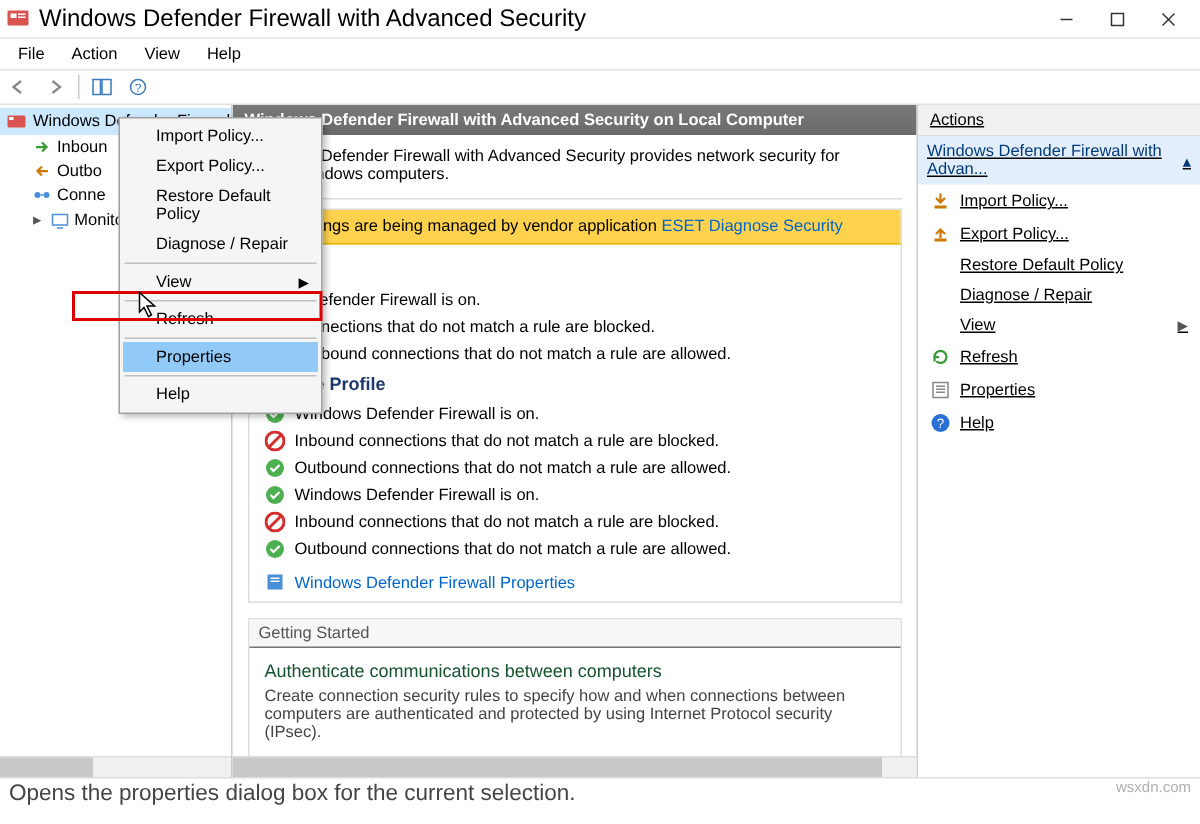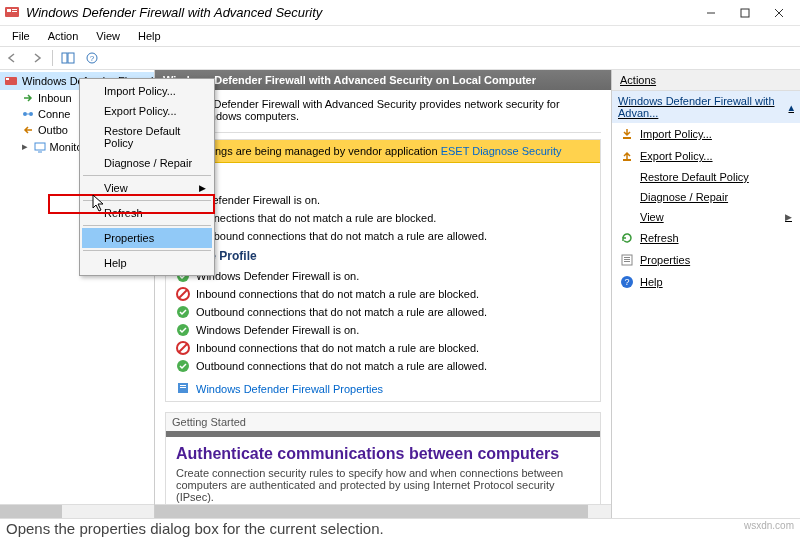--- a/index.html
+++ b/index.html
@@ -1,21 +1,21 @@
 <!DOCTYPE html>
 <html><head>
 <meta charset="utf-8">
 <style>
 * { box-sizing: border-box; margin: 0; padding: 0; font-family: "Segoe UI", Tahoma, sans-serif; }
 body { width: 800px; height: 549px; background: #fff; font-size: 11px; overflow: hidden; position: relative; }
 
 
 .titlebar { height: 26px; display: flex; align-items: center; padding: 0 4px; border-bottom: 1px solid #e5e5e5; }
 .titlebar .app-icon { width: 16px; height: 16px; margin-right: 6px; }
-.titlebar .title { flex: 1; font-size: 13px; font-style: italic; }
+.titlebar .title { flex: 1; font-size: 16px; }
 .titlebar .win-btn { width: 34px; height: 24px; display: flex; align-items: center; justify-content: center; }
 
 
 .menubar { height: 20px; display: flex; align-items: center; padding: 0 4px; gap: 2px; }
 .menubar .menu-item { padding: 2px 8px; }
 
 
 .toolbar { height: 24px; border-top: 1px solid #e0e0e0; border-bottom: 1px solid #e0e0e0; display: flex; align-items: center; padding: 0 2px; gap: 2px; }
 .toolbar .tb-btn { width: 22px; height: 20px; display: flex; align-items: center; justify-content: center; border: 1px solid transparent; }
 .toolbar .sep { width: 1px; height: 16px; background: #ccc; margin: 0 2px; }
@@ -35,22 +35,22 @@
 .intro-row .big-icon { width: 24px; height: 24px; flex-shrink: 0; }
 .sep-line { height: 1px; background: #ddd; margin: 6px 0; }
 .panel { border: 1px solid #ddd; margin-bottom: 10px; }
 .panel-banner { background: #ffd24d; padding: 5px 8px; border-bottom: 1px solid #e6b800; }
 .panel-inner { padding: 6px 10px; }
 .profile-title { font-weight: 700; font-size: 12px; margin: 4px 0 4px 0; color: #1b3a6b; }
 .status-row { display: flex; align-items: center; gap: 6px; padding: 2px 0; }
 .status-row svg { flex-shrink: 0; }
 .linkrow { display: flex; align-items: flex-end; gap: 6px; margin-top: 6px; }
 .linkrow a { color: #0066cc; text-decoration: none; }
-.section-title { font-weight: 700; font-size: 16px; color: #4c1d95; margin: 2px 0 4px 0; }
-.panel-label { font-size: 11px; padding: 3px 6px; color: #555; border-bottom: 6px solid #737373; background: #f7f7f7; }
+.section-title { font-weight: 400; font-size: 12px; color: #14532d; margin: 2px 0 4px 0; }
+.panel-label { font-size: 11px; padding: 3px 6px; color: #555; border-bottom: 1px solid #737373; background: #f7f7f7; }
 
 .actions { width: 188px; display: flex; flex-direction: column; text-decoration: underline; }
 .actions-header { background: #f0f0f0; padding: 4px 8px; font-size: 11px; border-bottom: 1px solid #ddd; }
 .actions-group-title { background: #e3eefc; color: #003a7a; padding: 4px 6px; font-size: 11px; display: flex; align-items: center; justify-content: space-between; }
 .action-item { display: flex; align-items: center; gap: 6px; padding: 4px 8px; }
 .action-item .chev { margin-left: auto; color: #555; font-size: 9px; }
 
 
 .context-menu { position: absolute; top: 78px; left: 79px; width: 136px; background: #f5f5f5; border: 1px solid #a0a0a0; box-shadow: 2px 2px 4px rgba(0,0,0,0.25); z-index: 100; padding: 2px; }
 .context-menu .cm-item { padding: 4px 18px 4px 22px; font-size: 11px; display: flex; align-items: center; position: relative; }
@@ -151,31 +151,31 @@
       <span>Windows Defender Firewall with</span>
     </div>
     <div class="tree-node child">
       <svg width="12" height="12" viewBox="0 0 12 12">
           <path d="M2 6 L8 6 M6 3 L9 6 L6 9" stroke="#3a9a3a" fill="none" stroke-width="1.5"></path>
         </svg>
       <span>Inboun</span>
     </div>
     <div class="tree-node child">
       <svg width="12" height="12" viewBox="0 0 12 12">
+          <path d="M10 6 L4 6 M6 3 L3 6 L6 9" stroke="#cc7a00" fill="none" stroke-width="1.5"></path>
+        </svg>
+      <span>Outbo</span>
+    </div>
+    <div class="tree-node child">
+      <svg width="12" height="12" viewBox="0 0 12 12">
           <circle cx="3" cy="6" r="2" fill="#4a90d9"></circle>
           <circle cx="9" cy="6" r="2" fill="#4a90d9"></circle>
           <line x1="5" y1="6" x2="7" y2="6" stroke="#4a90d9"></line>
         </svg>
       <span>Conne</span>
-    </div>
-    <div class="tree-node child">
-      <svg width="12" height="12" viewBox="0 0 12 12">
-          <path d="M10 6 L4 6 M6 3 L3 6 L6 9" stroke="#cc7a00" fill="none" stroke-width="1.5"></path>
-        </svg>
-      <span>Outbo</span>
     </div>
     <div class="tree-node child">
       <span style="color:#555;margin-right:2px;">▸</span>
       <svg width="12" height="12" viewBox="0 0 12 12">
           <rect x="1" y="2" width="10" height="7" fill="none" stroke="#4a90d9"></rect>
           <line x1="4" y1="11" x2="8" y2="11" stroke="#4a90d9"></line>
         </svg>
       <span>Monito</span>
     </div>
     <div class="hscroll">

